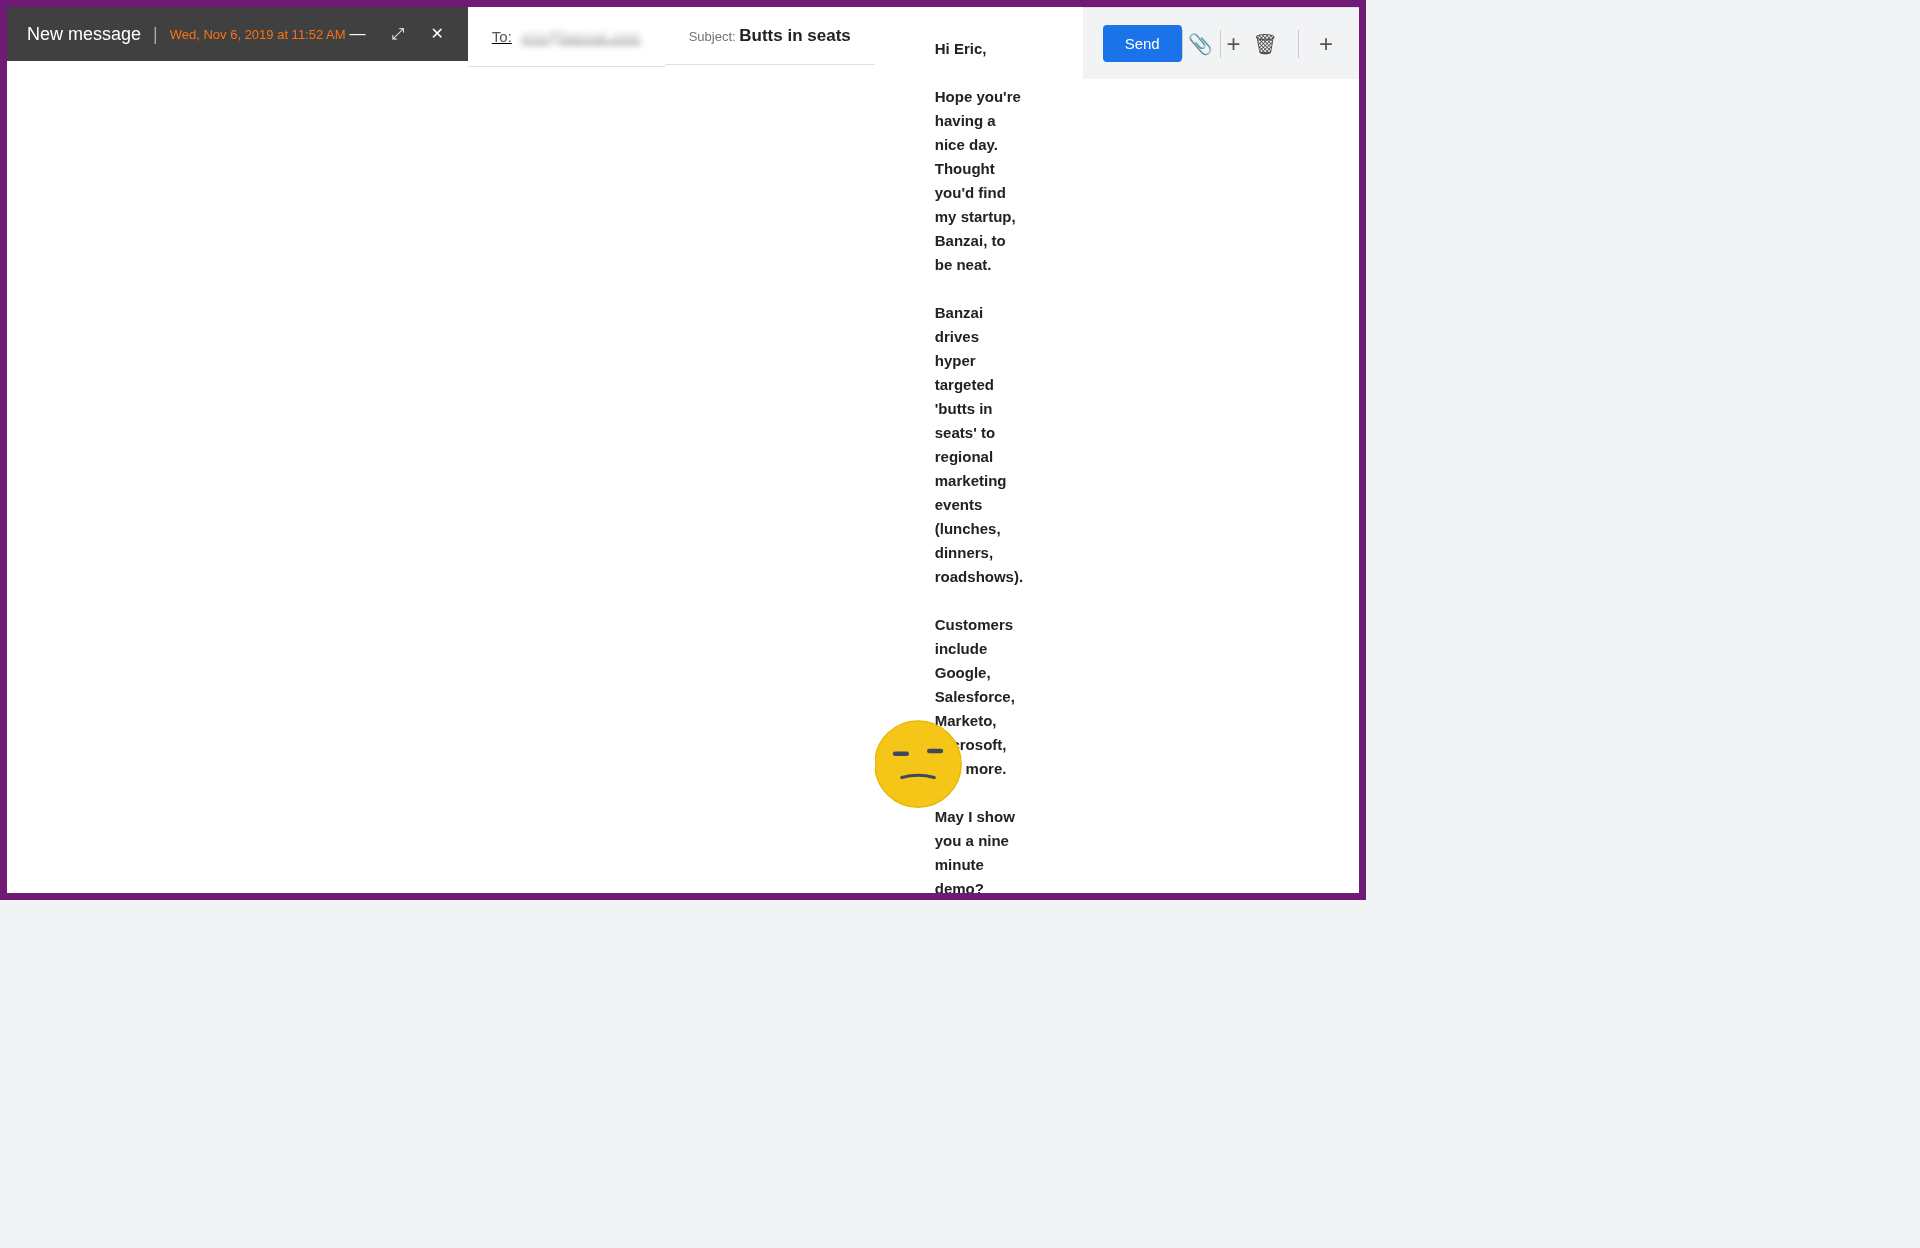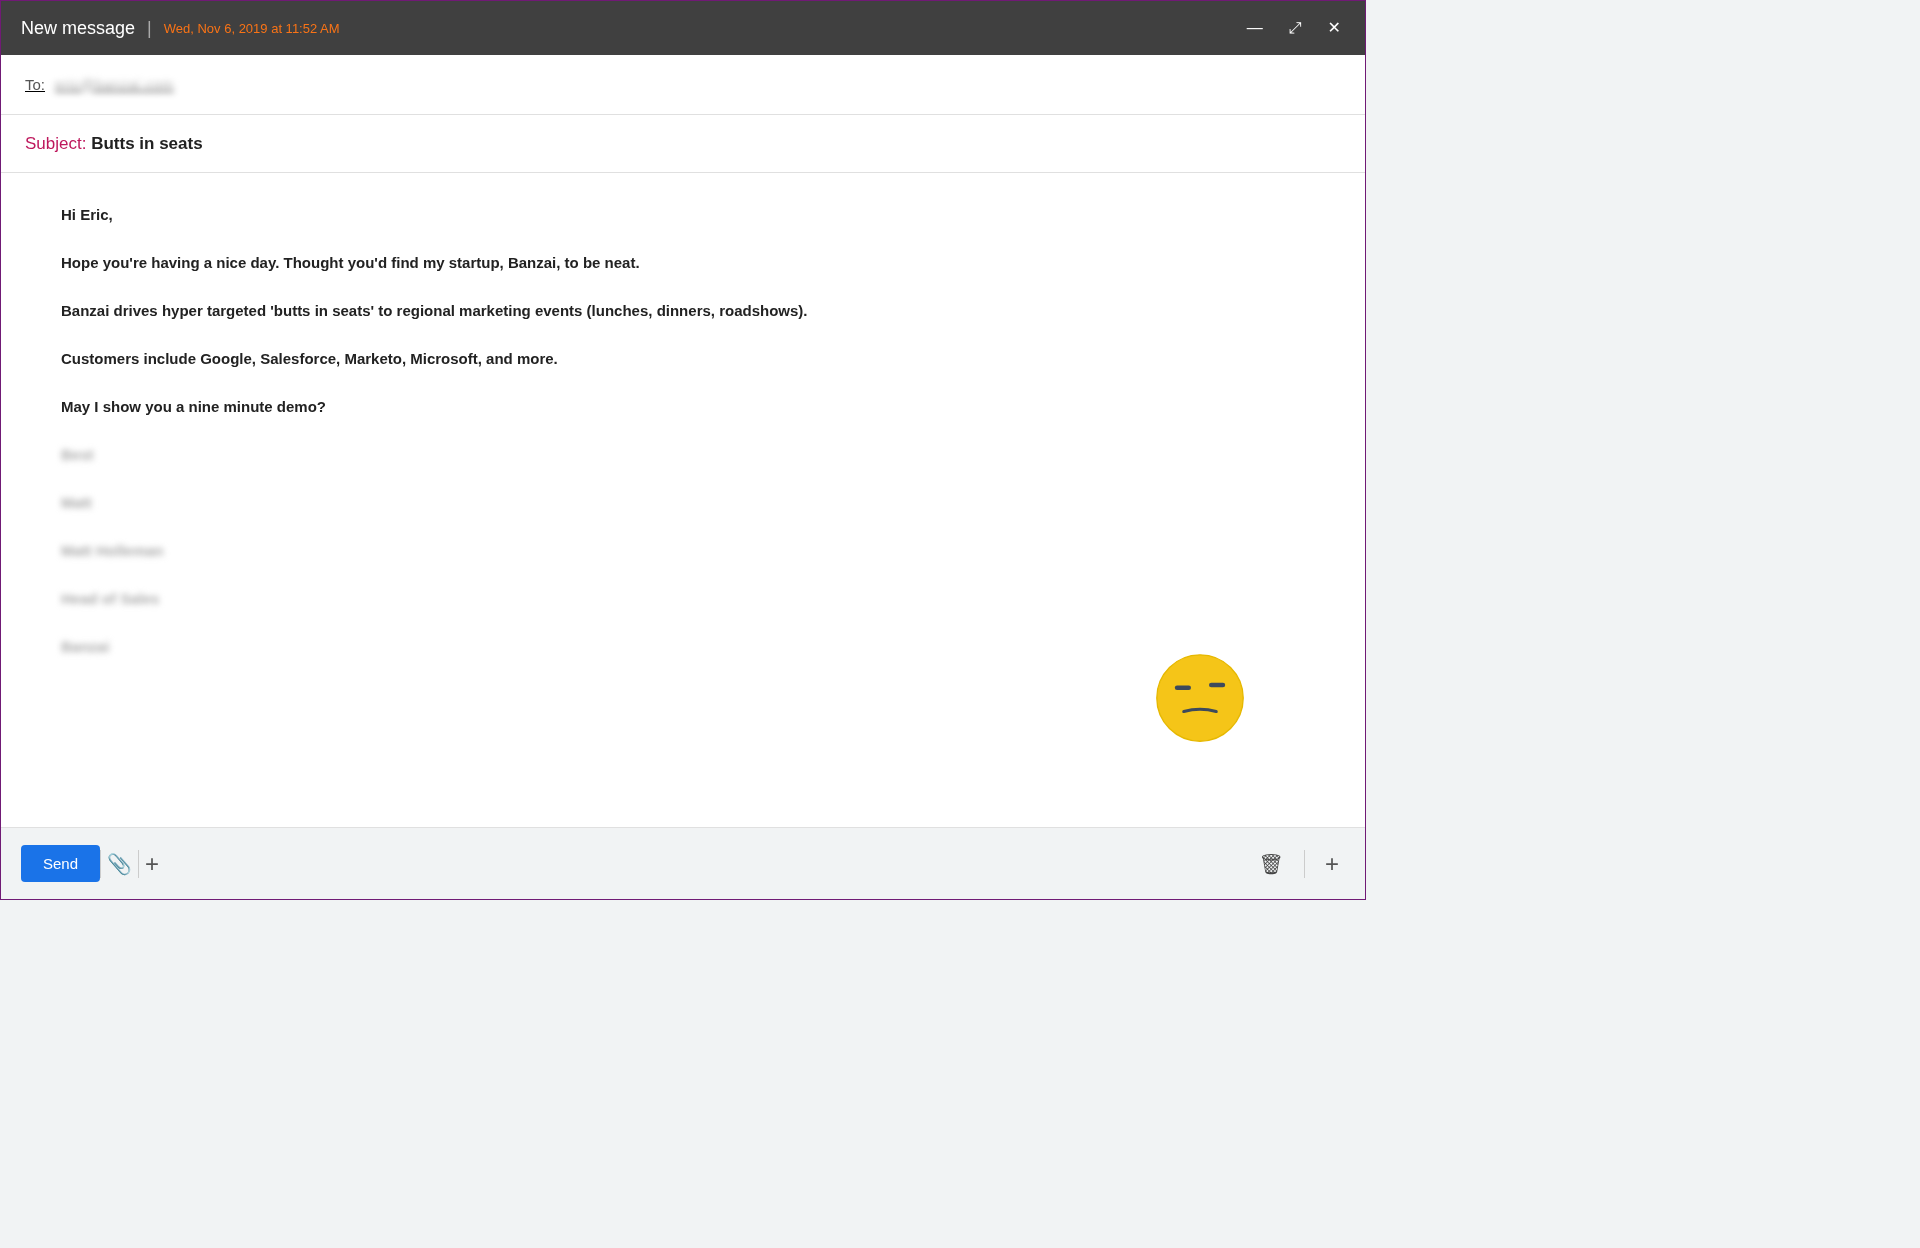--- a/index.html
+++ b/index.html
@@ -15,23 +15,23 @@
       background: #f1f3f4;
       display: flex;
       align-items: center;
       justify-content: center;
     }
 
     .email-window {
       width: 1366px;
       height: 900px;
       background: #ffffff;
-      border: 1px solid #701a75;
-      display: flex;
-      flex-direction: column;
+      border: 7px solid #701a75;
+      display: flex;
+      flex-direction: row;
       box-shadow: 0 2px 10px rgba(0,0,0,0.3);
     }
 
     .title-bar {
       background: #404040;
       color: #ffffff;
       display: flex;
       align-items: center;
       justify-content: space-between;
       padding: 0 20px;
@@ -218,21 +218,21 @@
     </div>
   </div>
 
   <div class="to-row">
     <span class="field-label">To:</span>
     <span class="to-email blurred-text">eric@banzai.com</span>
   </div>
 
   <div class="subject-row">
     <span class="subject-text">
-      <span style="font-weight:400; font-size:17px; color:#be185d;text-align:center;">Subject: </span><span style="font-weight:700; font-size:17px; color:#222;">Butts in seats</span>
+      <span style="font-weight:400; font-size:13px; color:#737373;text-align:center;">Subject: </span><span style="font-weight:700; font-size:17px; color:#222;">Butts in seats</span>
     </span>
   </div>
 
   <div class="body-area">
     <div class="email-body">
       <p>Hi Eric,</p>
       <p>Hope you're having a nice day. Thought you'd find my startup, Banzai, to be neat.</p>
       <p>Banzai drives hyper targeted 'butts in seats' to regional marketing events (lunches, dinners, roadshows).</p>
       <p>Customers include Google, Salesforce, Marketo, Microsoft, and more.</p>
       <p>May I show you a nine minute demo?</p>

